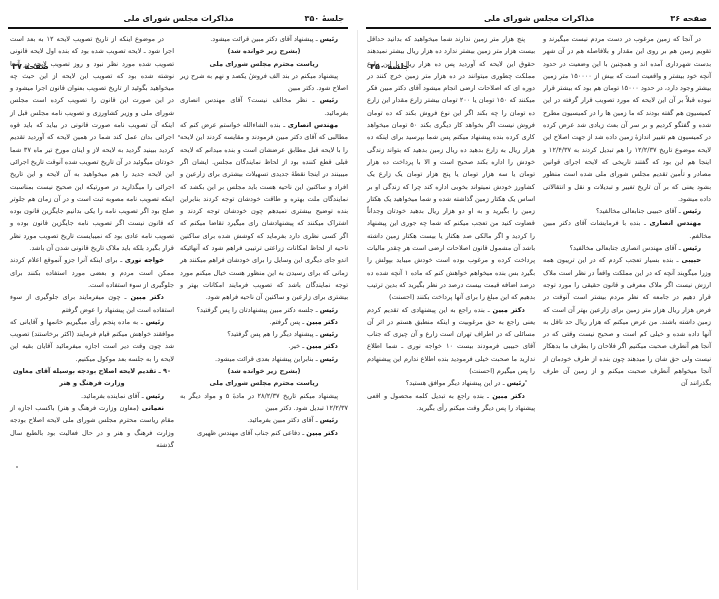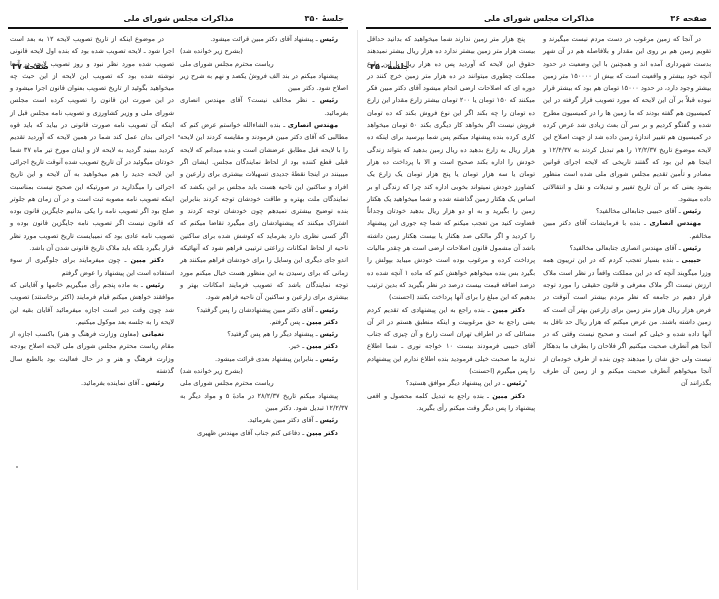--- a/index.html
+++ b/index.html
@@ -15,21 +15,21 @@
   .header .h-title { position:absolute; left:1px; right:0; text-align:center; top:0; }
   .header .h-page { position:absolute; left:4px; top:0;margin-top:48px; }
   .rule { position:absolute; top:27px; left:0; right:0; height:2px; background:#111; }
   .col { position:absolute; top:33px; direction:rtl; text-align:justify;
          font-size:6.6px; line-height:12.3px; color:#2a2a2a; }
   .page.left .col.c1 { right:0; width:168px;margin-left:29px; }
   .page.left .col.c2 { right:174px; width:164px; }
   .page.right .col.c1 { right:0; width:168px; }
   .page.right .col.c2 { right:176px; width:168px; }
   .para { margin:0; text-indent:10px; }
-  .para.center { text-align:left; text-indent:0; }
+  .para.center { text-align:center; text-indent:0;font-weight:bold; }
   .para.heading { text-align:center; text-indent:0; font-weight:bold; }
   .speaker { font-weight:bold; color:#111; }
   .divider { position:absolute; top:30px; left:357px; width:1px; height:560px; background:#e8e8e8; }
   .speck { position:absolute; width:2px; height:2px; background:#888; border-radius:1px; }
 </style>
 </head>
 <body>
 
 <div class="spread">
 
@@ -41,37 +41,39 @@
     </div>
     <div class="rule"></div>
 
     <div class="col c1">
         <p class="para"><span class="speaker">رئیس</span> <span>ـ پیشنهاد آقای دکتر مبین قرائت میشود.</span></p>
         <p class="para center"><span>(بشرح زیر خوانده شد)</span></p>
         <p class="para center"><span>ریاست محترم مجلس شورای ملی</span></p>
         <p class="para"><span>پیشنهاد میکنم در بند الف فروشٔ یکصد و نهم به شرح زیر اصلاح شود.  دکتر مبین</span></p>
         <p class="para"><span class="speaker">رئیس</span> <span>ـ نظر مخالف نیست؟ آقای مهندس انصاری بفرمائید.</span></p>
         <p class="para"><span class="speaker">مهندس انصاری</span> <span>ـ بنده الشاءالله خواستم عرض کنم که مطالبی که آقای دکتر مبین فرمودند و مقایسه کردند این لایحه را با لایحه قبل مطابق عرضشان است و بنده میدانم که لایحه قبلی قطع کننده بود از لحاظ نمایندگان مجلس. ایشان اگر میبینند در اینجا نقطهٔ جدیدی تسهیلات بیشتری برای زارعین و افراد و ساکنین این ناحیه هست باید مجلس بر این بکشد که نمایندگان ملت بهتره و طاقت خودشان توجه کردند بنابراین بنده توضیح بیشتری نمیدهم چون خودشان توجه کردند و اشتراک میکنند که پیشنهادشان رای میگیرد تقاضا میکنم که اگر کسی نظری دارد بفرماید که کوشش شده برای ساکنین ناحیه از لحاظ امکانات زراعتی ترتیبی فراهم شود که آنهائیکه اندو جای دیگری این وسایل را برای خودشان فراهم میکنند هر زمانی که برای رسیدن به این منظور هست خیال میکنم مورد توجه نمایندگان باشد که تصویب فرمایند امکانات بهتر و بیشتری برای زارعین و ساکنین آن ناحیه فراهم شود.</span></p>
-        <p class="para"><span class="speaker">رئیس</span> <span>ـ آقای دکتر مبین پیشنهادشان را پس گرفتید؟</span></p>
+        <p class="para"><span class="speaker">رئیس</span> <span>ـ جلسه دکتر مبین پیشنهادتان را پس گرفتید؟</span></p>
         <p class="para"><span class="speaker">دکتر مبین</span> <span>ـ پس گرفتم.</span></p>
         <p class="para"><span class="speaker">رئیس</span> <span>ـ پیشنهاد دیگر را هم پس گرفتید؟</span></p>
         <p class="para"><span class="speaker">دکتر مبین</span> <span>ـ خیر.</span></p>
         <p class="para"><span class="speaker">رئیس</span> <span>ـ بنابراین پیشنهاد بعدی قرائت میشود.</span></p>
         <p class="para center"><span>(بشرح زیر خوانده شد)</span></p>
         <p class="para center"><span>ریاست محترم مجلس شورای ملی</span></p>
         <p class="para"><span>پیشنهاد میکنم تاریخ ۲۸/۲/۳۷ در مادهٔ ۵ و مواد دیگر به ۱۲/۲/۳۷ تبدیل شود.  دکتر مبین</span></p>
         <p class="para"><span class="speaker">رئیس</span> <span>ـ آقای دکتر مبین بفرمائید.</span></p>
         <p class="para"><span class="speaker">دکتر مبین</span> <span>ـ دفاعی کنم جناب آقای مهندس ظهیری</span></p>
       </div>
     <div class="col c2">
         <p class="para"><span>در موضوع اینکه از تاریخ تصویب لایحه ۱۲ به بعد است اجرا شود ـ لایحه تصویب شده بود که بنده اول لایحه قانونی تصویب شده مورد نظر نبود و روز تصویب لایحه در آنجا نوشته شده بود که تصویب این لایحه از این حیث چه میخواهید بگوئید از تاریخ تصویب بعنوان قانون اجرا میشود و در این صورت این قانون را تصویب کرده است مجلس شورای ملی و وزیر کشاورزی و تصویب نامه مجلس قبل از اینکه آن تصویب نامه صورت قانونی در بیاید که باید قوه اجرائی بدان عمل کند شما در همین لایحه که آوردید تقدیم کردید ببینید گردید به لایحه لاز و اینان مورخ تیر ماه ۳۷ شما خودتان میگوئید در آن تاریخ تصویب شده آنوقت تاریخ اجرائی این لایحه جدید را هم میخواهید به آن لایحه و این تاریخ اجرائی را میگذارید در صورتیکه این صحیح نیست بمناسبت اینکه تصویب نامه مصوبه ثبت است و در آن زمان هم جلوتر صلح بود اگر تصویب نامه را یکی بدانیم جایگزین قانون بوده که قانون نیست اگر تصویب نامه جایگزین قانون بوده و تصویب نامه عادی بود که نمیبایست تاریخ تصویب مورد نظر قرار بگیرد بلکه باید ملاک تاریخ قانونی شدن آن باشد.</span></p>
+        <p class="para"><span class="speaker">خواجه نوری</span> <span>ـ برای اینکه آنرا جزو آنموقع اعلام کردند ممکن است مردم و بعضی مورد استفاده بکنند برای جلوگیری از سوء استفاده است.</span></p>
         <p class="para"><span class="speaker">دکتر مبین</span> <span>ـ چون میفرمایند برای جلوگیری از سوء استفاده است این پیشنهاد را عوض گرفتم</span></p>
         <p class="para"><span class="speaker">رئیس</span> <span>ـ به ماده پنجم رأی میگیریم خانمها و آقایانی که موافقند خواهش میکنم قیام فرمایند (اکثر برخاستند) تصویب شد چون وقت دیر است اجازه میفرمائید آقایان بقیه این لایحه را به جلسه بعد موکول میکنیم.</span></p>
+        <p class="para heading"><span>۹۰ ـ تقدیم لایحه اصلاح بودجه بوسیله آقای معاون وزارت فرهنگ و هنر</span></p>
+        <p class="para"><span class="speaker">رئیس</span> <span>ـ آقای نماینده بفرمائید.</span></p>
         <p class="para"><span class="speaker">نعمانی</span> <span>(معاون وزارت فرهنگ و هنر) باکسب اجازه از مقام ریاست محترم مجلس شورای ملی لایحه اصلاح بودجه وزارت فرهنگ و هنر و در حال فعالیت بود بالطبع سال گذشته</span></p>
-        <p class="para"><span class="speaker">رئیس</span> <span>ـ آقای نماینده بفرمائید.</span></p>
       </div>
   </div>
 
   <div class="divider"></div>
 
   <div class="page right">
     <div class="header">
       <span class="h-session">صفحه ۳۶</span>
       <span class="h-title">مذاکرات مجلس شورای ملی</span>
       <span class="h-page">جلسه ۳۵۰</span>

